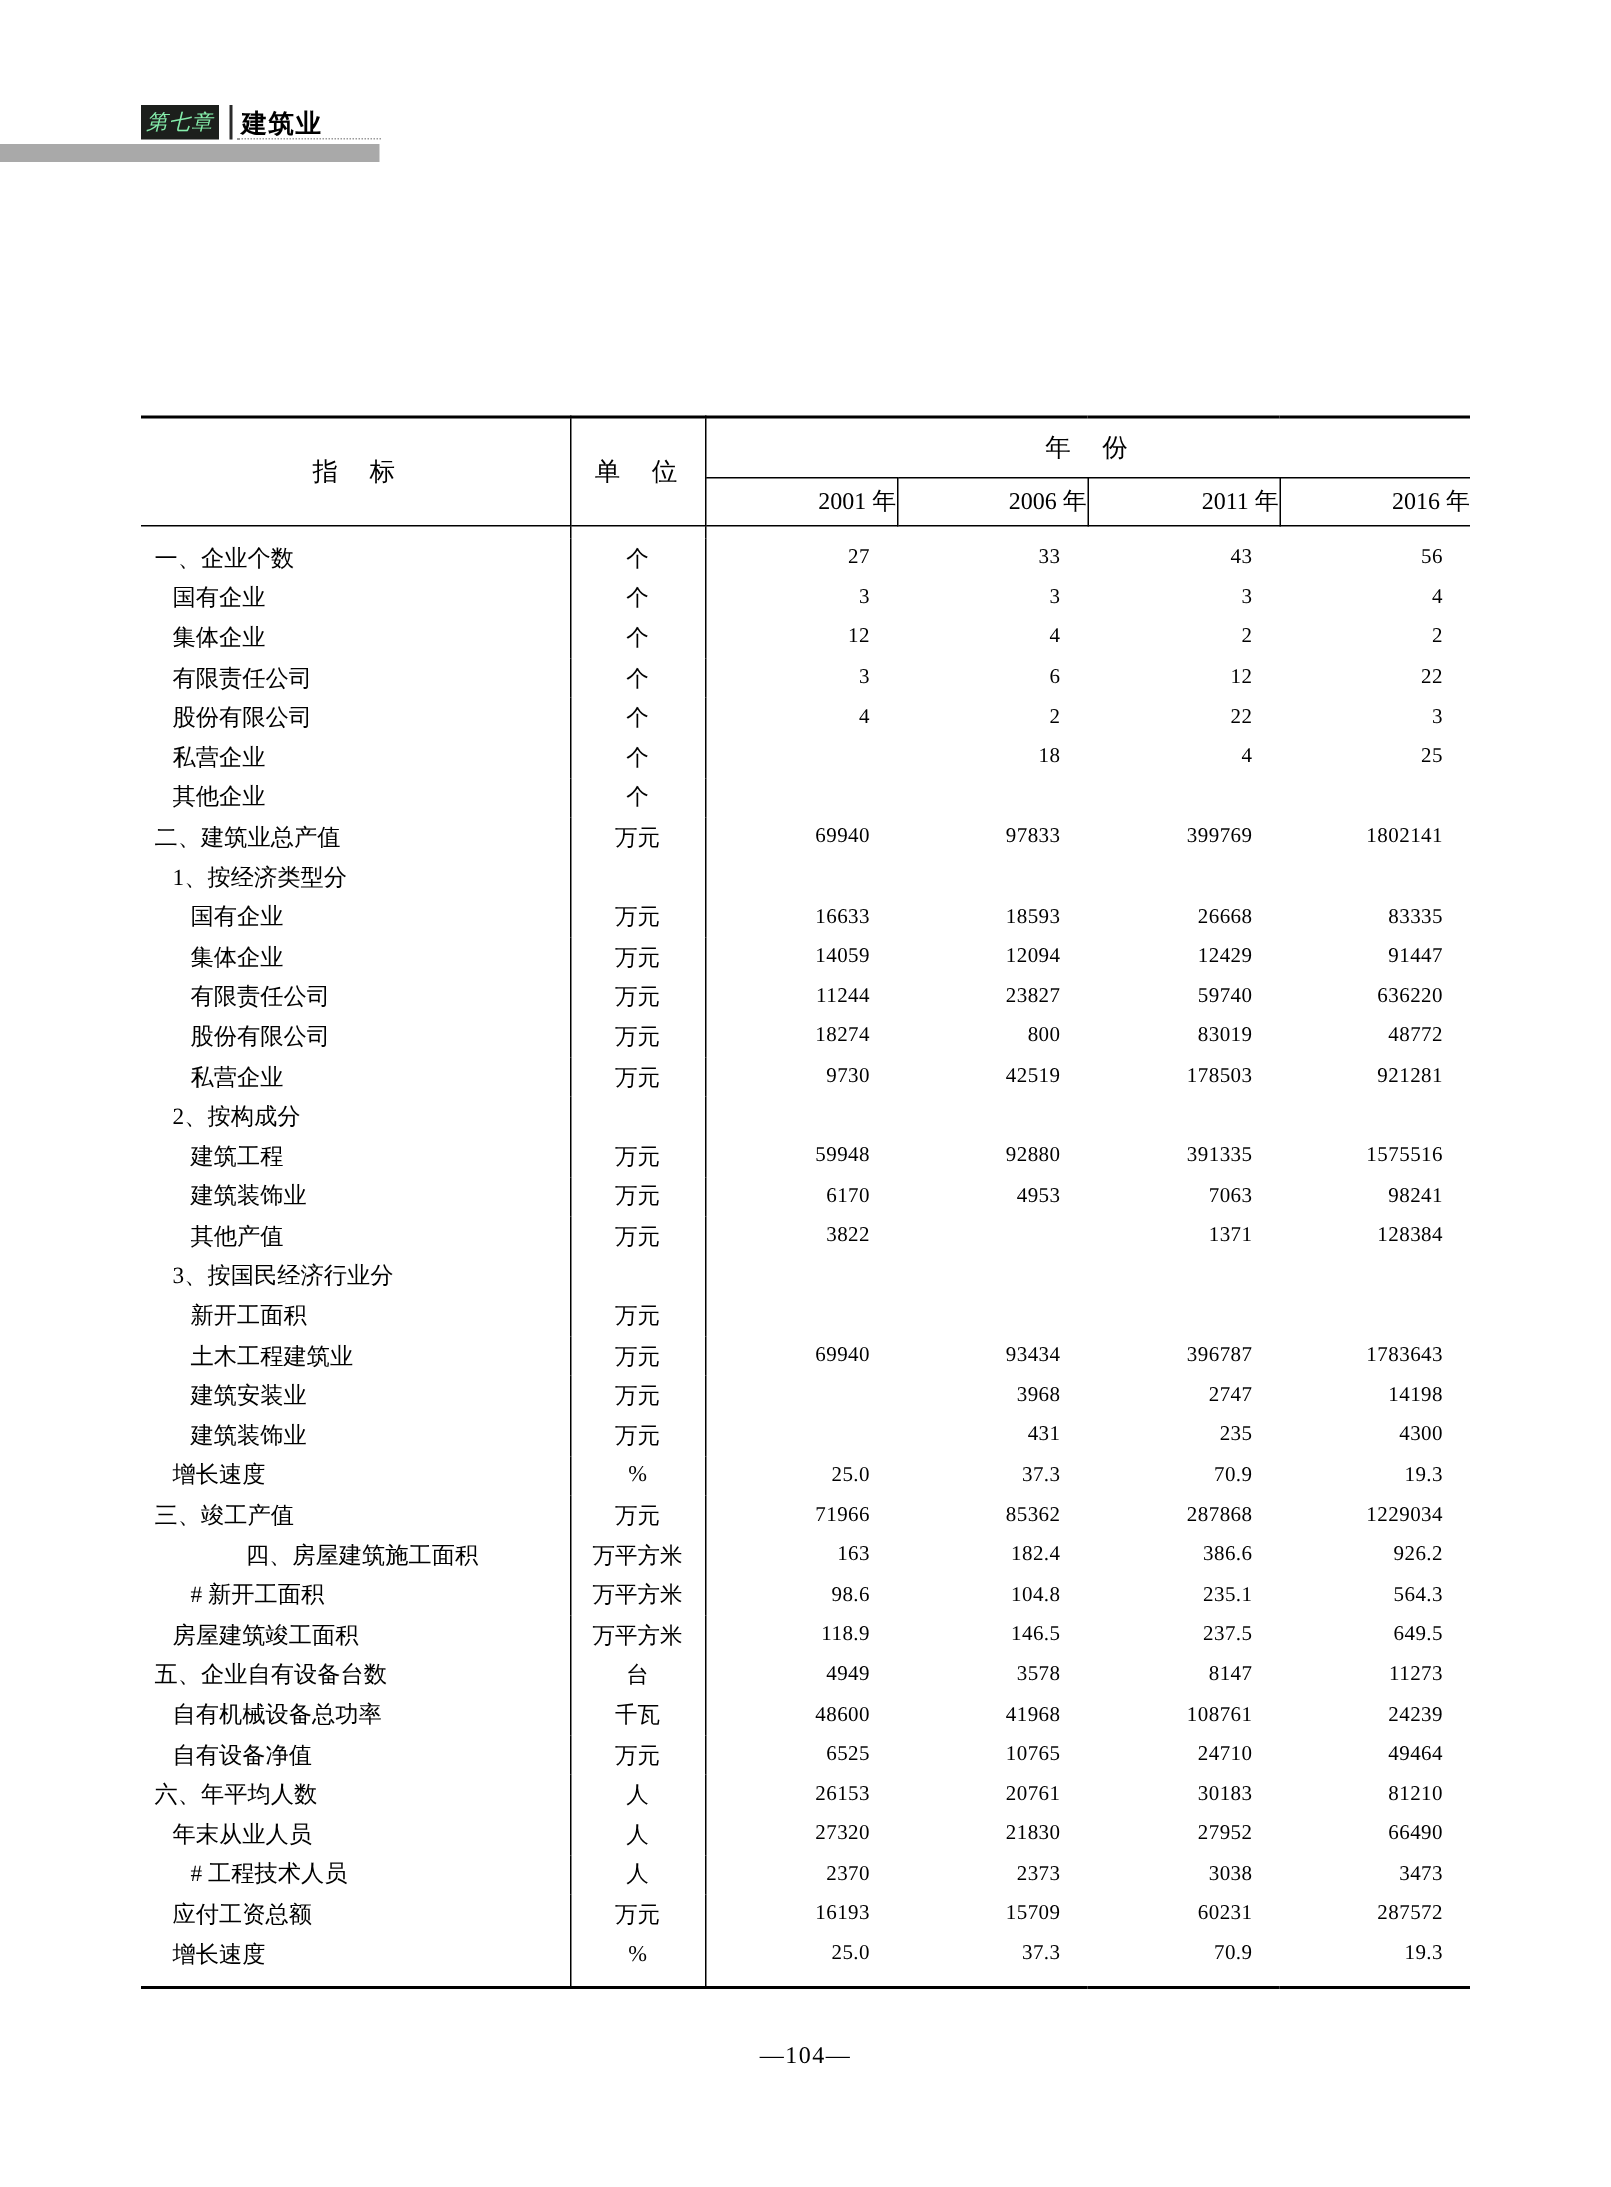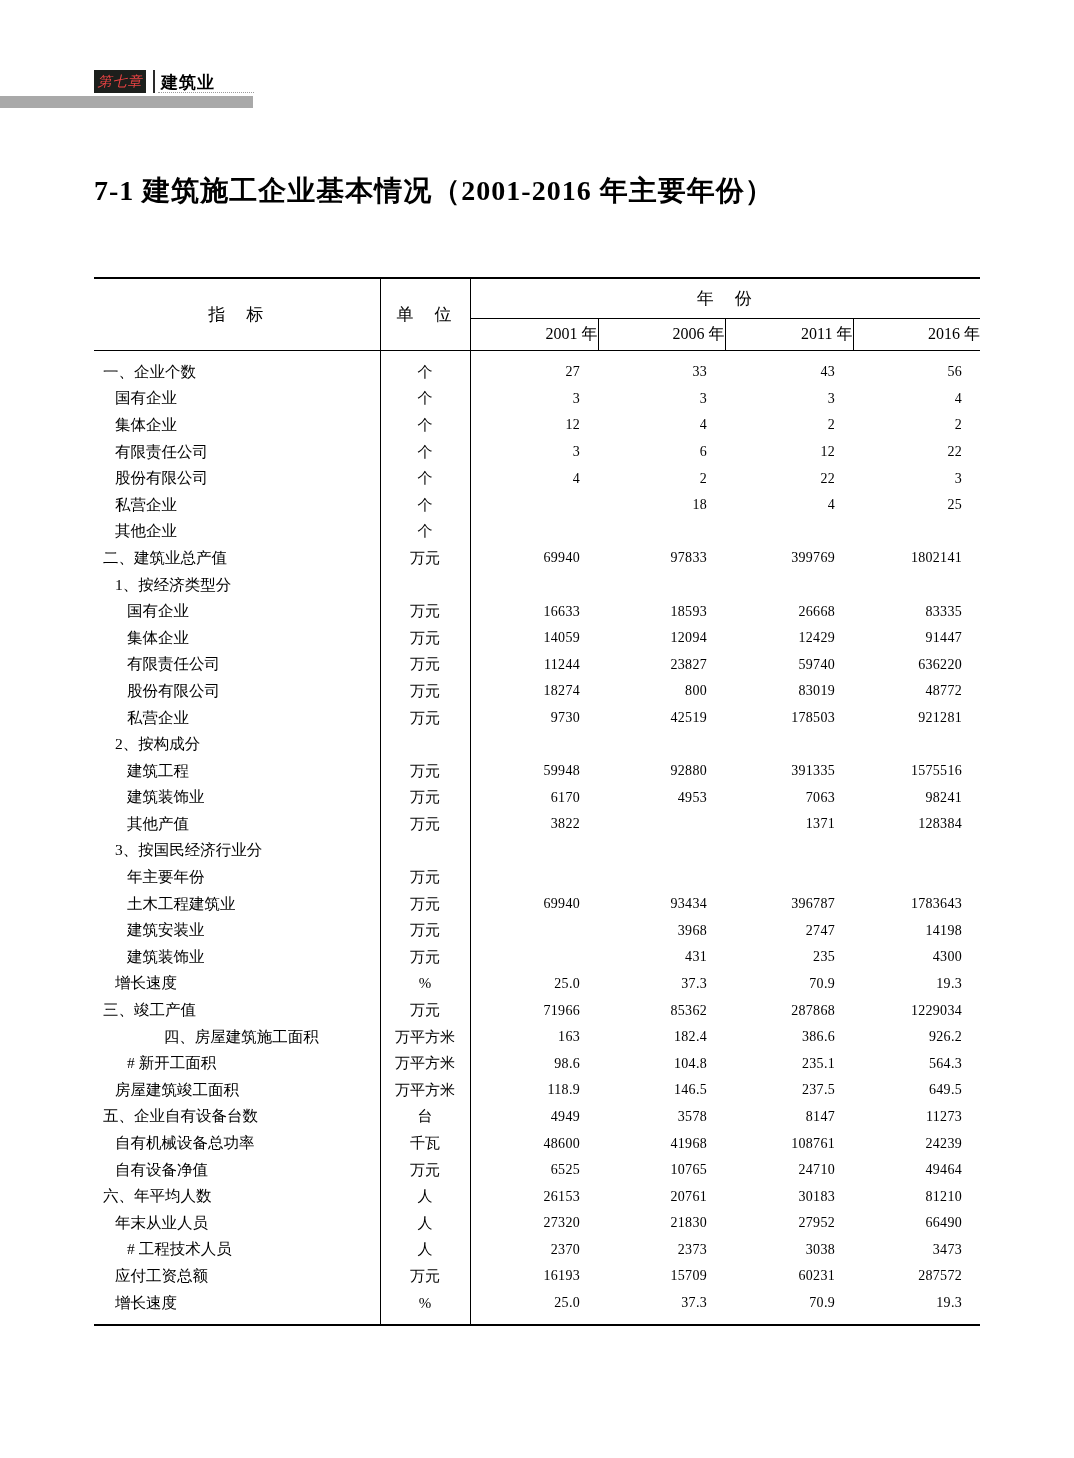--- a/index.html
+++ b/index.html
@@ -19,21 +19,21 @@
     position: absolute;
     left: 0; top: 96px;
     width: 253px; height: 12px;
     background: #a9a9a9;
   }
   .chapter-badge {
     position: absolute;
     left: 94px; top: 70px;
     width: 52px; height: 23px;
     background: #1c1f1c;
-    color: #ef4444;
+    color: #86efac;
     font-size: 14px;
     font-style: italic;
     letter-spacing: 1px;
     display: flex; align-items: center; justify-content: center;
   }
   .chapter-divider {
     position: absolute;
     left: 153px; top: 70px;
     width: 0; height: 23px;
     border-left: 2px solid #2a2a2a;
@@ -139,21 +139,20 @@
 <body>
 
 <div class="page">
 
   <div class="chapter-band"></div>
   <div class="chapter-badge">第七章</div>
   <div class="chapter-divider"></div>
   <div class="chapter-title">建筑业</div>
   <div class="chapter-underline"></div>
 
-  <div class="doc-title">7-1  建筑施工企业基本情况（2001-2016 年主要年份）</div>
 
   <div class="tbl-wrap">
     <table>
       <colgroup>
         <col style="width:286px">
         <col style="width:90px">
         <col style="width:128px">
         <col style="width:127px">
         <col style="width:128px">
         <col style="width:127px">
@@ -343,21 +342,21 @@
   <tr>
     <td class="ind" style="padding-left: 21px;">3、按国民经济行业分</td>
     <td class="unit"></td>
     <td class="val"></td>
     <td class="val"></td>
     <td class="val"></td>
     <td class="val"></td>
   </tr>
 
   <tr>
-    <td class="ind" style="padding-left: 33px;">年主要年份</td>
+    <td class="ind" style="padding-left: 33px;">新开工面积</td>
     <td class="unit">万元</td>
     <td class="val"></td>
     <td class="val"></td>
     <td class="val"></td>
     <td class="val"></td>
   </tr>
 
   <tr>
     <td class="ind" style="padding-left: 33px;">土木工程建筑业</td>
     <td class="unit">万元</td>
@@ -503,14 +502,15 @@
   </tr>
 <tr class="spacer">
           <td class="ind"></td>
           <td class="unit"></td>
           <td class="val" colspan="4"></td>
         </tr>
       </tbody>
     </table>
   </div>
 
+  <div class="page-number">—104—</div>
 
 </div>
 
 </body></html>

